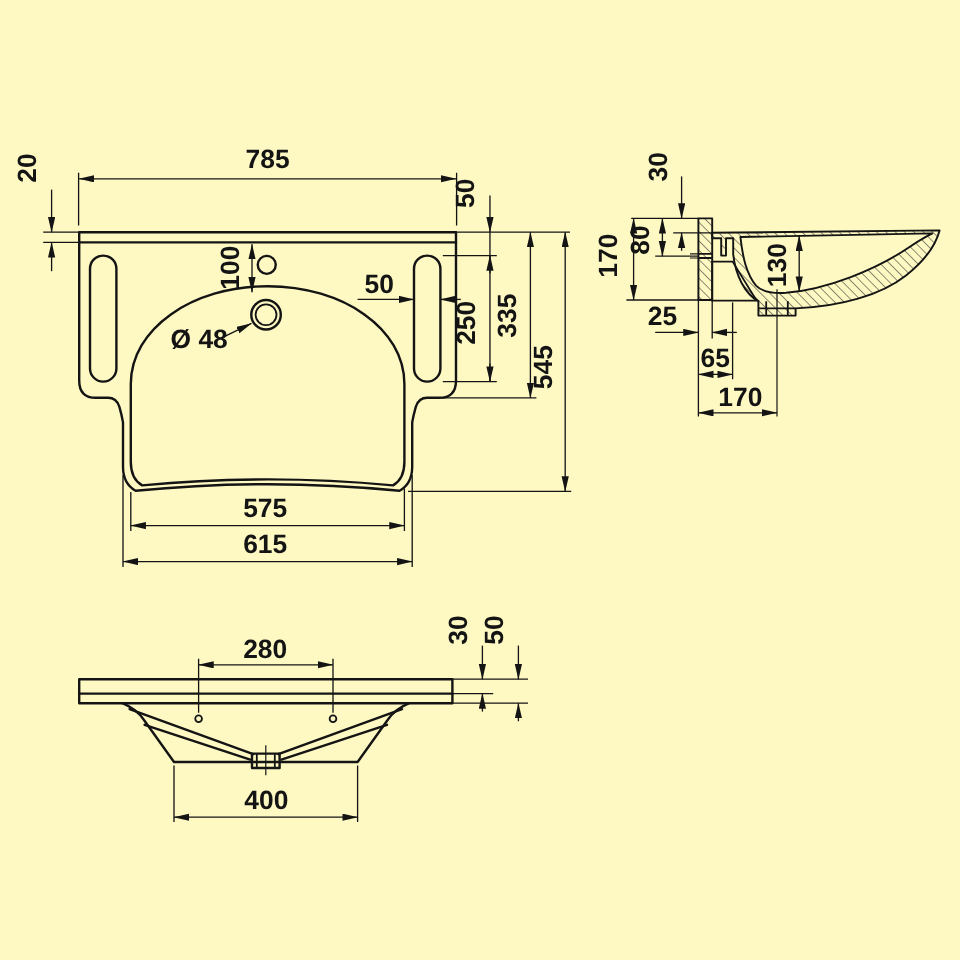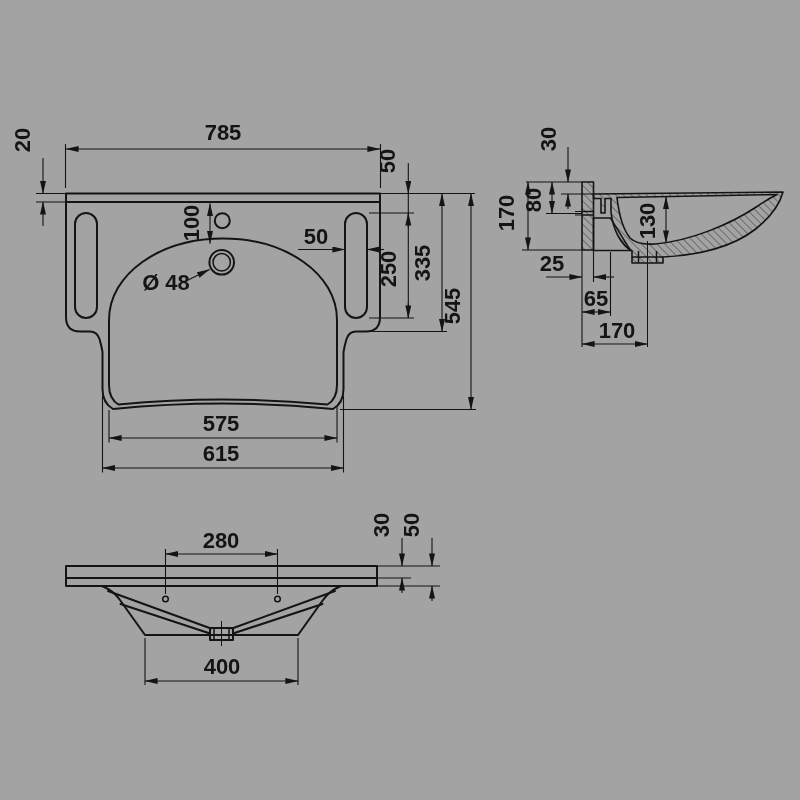--- a/index.html
+++ b/index.html
@@ -1,16 +1,16 @@
 <!DOCTYPE html>
 <html><head>
 <meta charset="utf-8">
 <style>
   html,body{margin:0;padding:0;background:#fff;}
-  .stage{position:relative;width:800px;height:800px;background:#a3a3a3;overflow:hidden;
+  .stage{position:relative;width:800px;height:800px;background:#fef9c3;overflow:hidden;
          font-family:"Liberation Sans",sans-serif;}
   svg{display:block}
   .obj{fill:none;stroke:#141414;stroke-width:2;stroke-linejoin:round;stroke-linecap:round;}
   .obj15{fill:none;stroke:#141414;stroke-width:1.5;}
   .dimln{fill:none;stroke:#141414;stroke-width:1.1;}
   .thin{fill:none;stroke:#141414;stroke-width:1;}
   .hatched{stroke:#141414;stroke-width:1.6;stroke-linejoin:round;}
   .dim{font-family:"Liberation Sans",sans-serif;font-size:22px;font-weight:bold;
        fill:#141414;text-anchor:middle;}
 </style>

